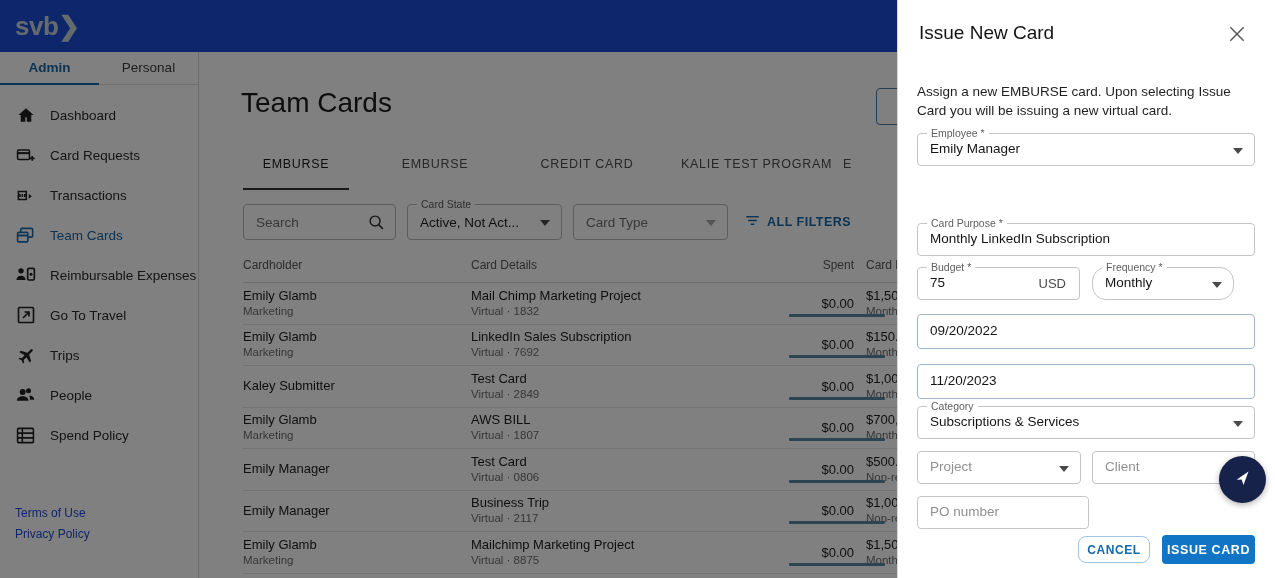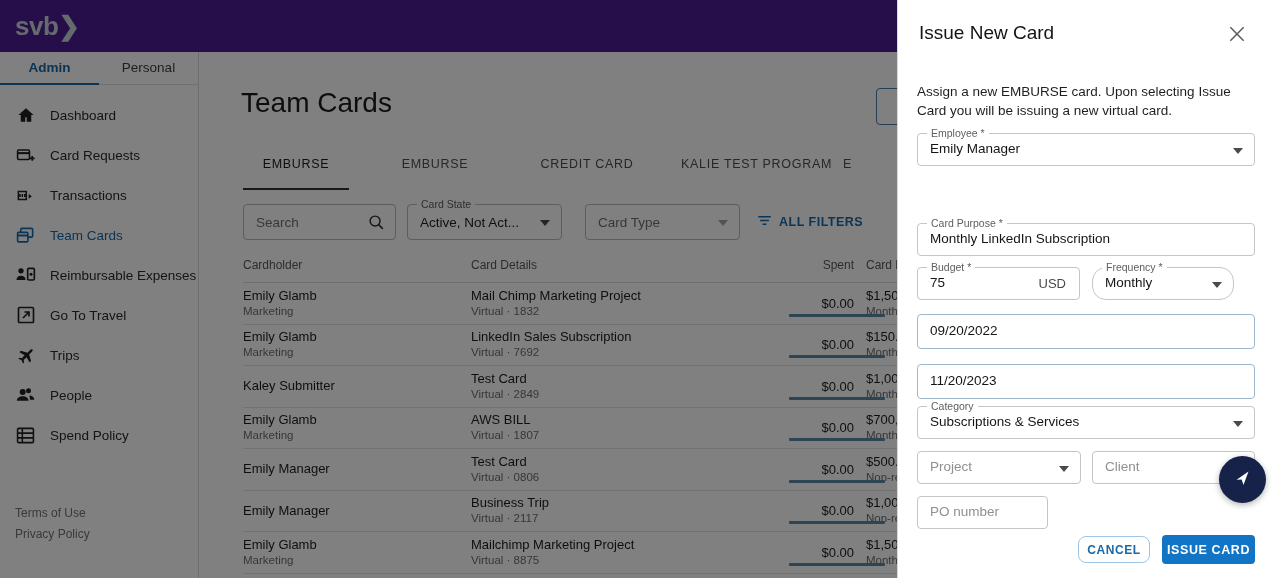--- a/index.html
+++ b/index.html
@@ -9,21 +9,21 @@
     font-family: "Liberation Sans", sans-serif;
     background: #ffffff;
   }
   #root { position: relative; width: 1275px; height: 578px; overflow: hidden; background:#fff; }
 
   
   .app { position:absolute; inset:0; background:#fff; }
 
   .topbar {
     position:absolute; left:0; top:0; width:1275px; height:52px;
-    background:#4c1d95;
+    background:#1d4ed8;
   }
   .logo {
     position:absolute; left:15px; top:12px;
     color:#c9d3da; font-size:26px; font-weight:700; letter-spacing:-0.5px;
     font-family:"Liberation Sans", sans-serif; line-height:28px;
   }
 
   .sidebar {
     position:absolute; left:0; top:52px; width:199px; height:526px;
     background:#ffffff; border-right:1px solid #dadada;
@@ -41,21 +41,21 @@
   .navlist { padding-top:10px; }
   .navitem {
     display:flex; align-items:center; height:40px; padding-left:15px; gap:14px;
     font-size:13.5px; color:#2b2b2b; cursor:pointer;
   }
   .navitem.active { color:#1769aa; }
   .navitem .ic { width:21px; height:21px; display:flex; align-items:center; justify-content:center; flex:0 0 21px; }
   .navitem .ic svg { display:block; }
   .navlabel { white-space:nowrap; }
 
-  .legal { position:absolute; left:15px; bottom:0; top:454px; font-size:12px; color:#737373; }
+  .legal { position:absolute; left:15px; bottom:0; top:454px; font-size:12px; color:#1d4ed8; }
   .legal div { margin-bottom:7px; cursor:pointer; }
 
   .main { position:absolute; left:199px; top:52px; right:0; bottom:0; background:#fff; overflow:hidden; }
   .page-title { position:absolute; left:42px; top:35px; font-size:28px; color:#1b1b1b; font-weight:400; }
 
   .newcard-btn {
     position:absolute; left:677px; top:36px; height:37px; padding:0 16px;
     border:1px solid #4a7ea8; border-radius:4px; background:transparent;
     color:#1769aa; font-size:13px; font-weight:700; letter-spacing:0.4px;
     white-space:nowrap;
@@ -77,21 +77,21 @@
     display:flex; align-items:center; background:transparent;
   }
   .fld .legendlbl {
     position:absolute; left:9px; top:-7px; font-size:10.5px; color:#5d5d5d;
     background:#fff; padding:0 4px; line-height:12px;
   }
   .fld .val { font-size:13.5px; color:#1f1f1f; padding-left:12px; white-space:nowrap; }
   .fld .ph { font-size:13.5px; color:#707070; padding-left:12px; white-space:nowrap; }
   .fld.search { width:153px; }
   .fld.cardstate { width:155px; }
-  .fld.cardtype { width:155px;margin-left:12px; }
+  .fld.cardtype { width:155px; }
   .caret { position:absolute; right:11px; top:15px; width:0;height:0;
     border-left:5px solid transparent;border-right:5px solid transparent;border-top:6px solid #4a4a4a;}
   .caret.dim { border-top-color:#a6a6a6; }
   .srch-ic { position:absolute; right:10px; top:9px; }
   .allfilters {
     display:flex; align-items:center; gap:7px; color:#1769aa; font-size:12.5px;
     font-weight:700; letter-spacing:0.5px; margin-left:6px; cursor:pointer; white-space:nowrap;
   }
 
   .table { position:absolute; left:44px; top:206px; right:0; }
@@ -520,21 +520,21 @@
 
     <div class="mfield" style="left:19px; top:451px; width:164px;">
       <span class="v ph">Project</span>
       <span class="mcaret"></span>
     </div>
 
     <div class="mfield" style="left:194px; top:451px; width:163px;">
       <span class="v ph">Client</span>
     </div>
 
-    <div class="mfield" style="left:19px; top:496px; width:131px;">
+    <div class="mfield" style="left:19px; top:496px; width:172px;">
       <span class="v ph">PO number</span>
     </div>
   </div>
 
   <button class="btn-cancel">CANCEL</button>
   <button class="btn-issue">ISSUE CARD</button>
 
   <div class="fab">
     <span>
       <svg width="22" height="22" viewBox="0 0 24 24" fill="#ffffff">

